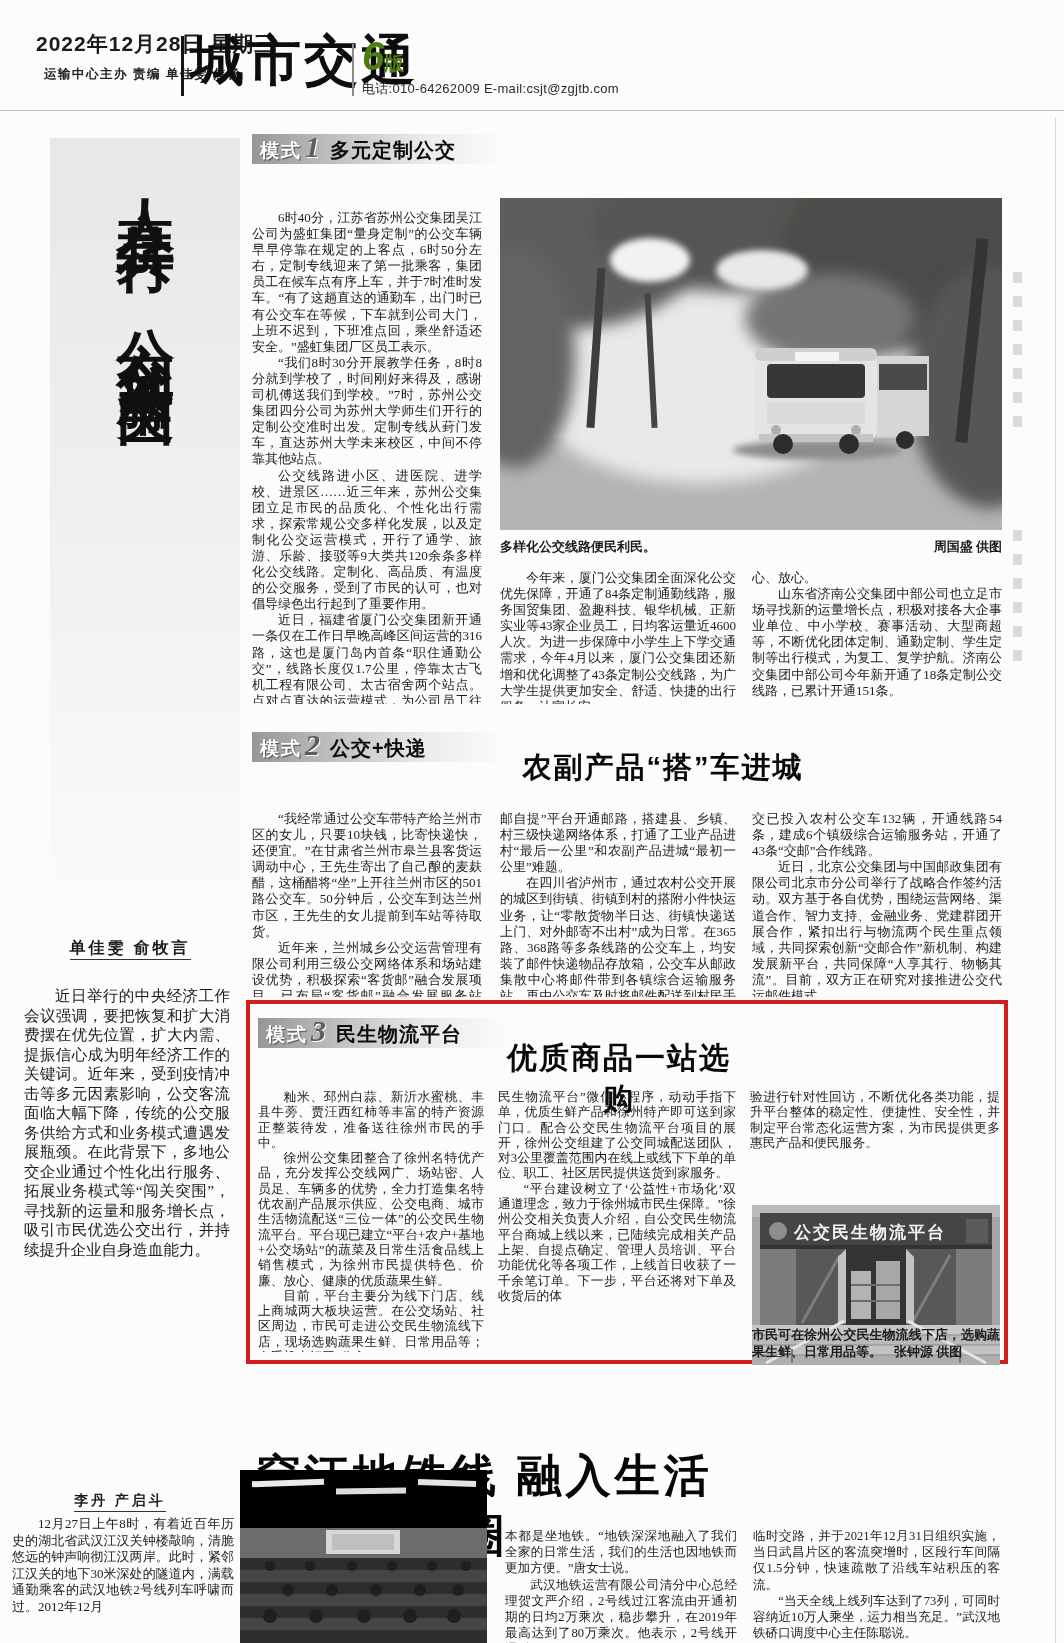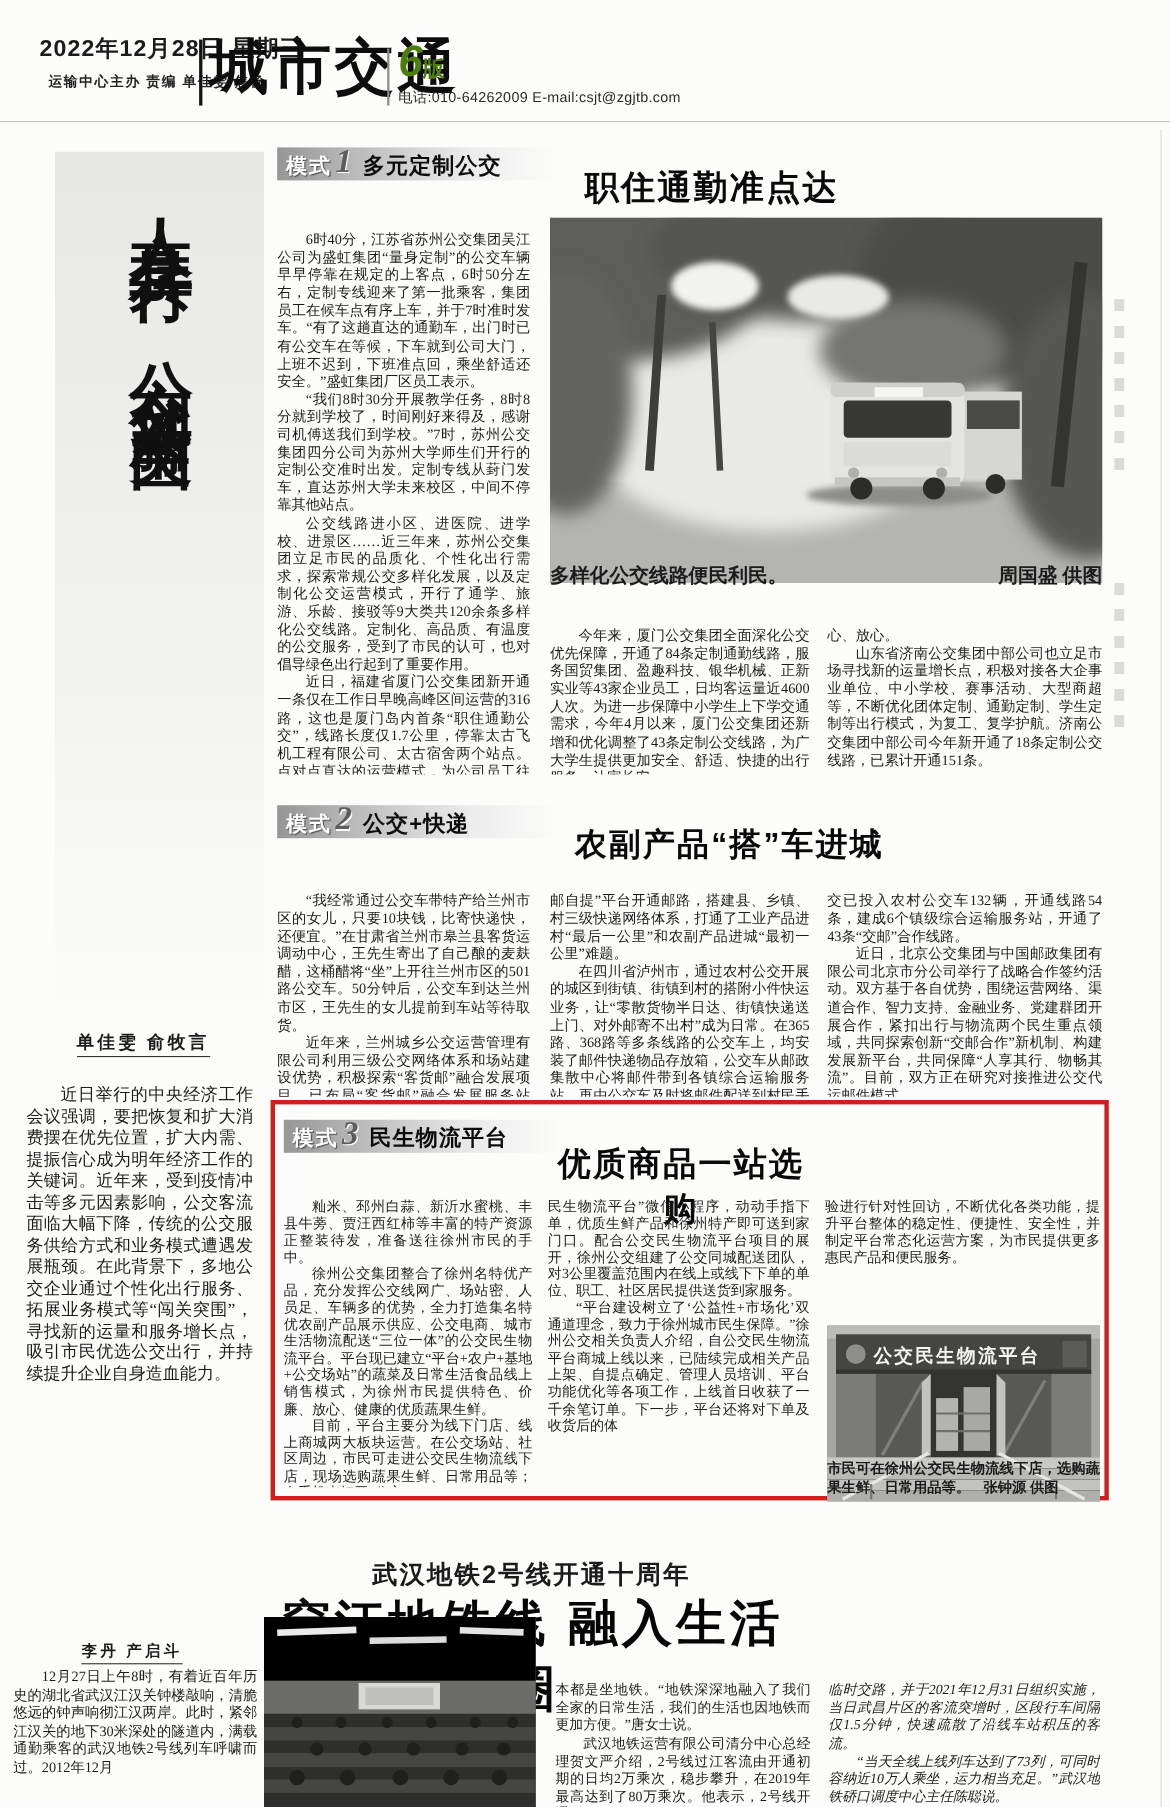--- a/index.html
+++ b/index.html
@@ -43,22 +43,22 @@
   
   .art-title{font-family:"Liberation Sans","DejaVu Sans",sans-serif;font-weight:900;color:#090909;text-align:center;letter-spacing:2px;}
 
   
   .col{font-size:13px;line-height:16.1px;text-align:justify;overflow:hidden;}
   .col p{margin:0;text-indent:2em;}
   .col p.cont{text-indent:0;}
 
   .s1col1{left:252px;top:210px;width:230px;height:494px;}
   .photo1{left:500px;top:198px;width:502px;height:332px;background:#c8c8c6;}
-  .caption1{left:500px;top:511px;width:502px;display:flex;justify-content:space-between;
-            font-size:18px;font-weight:bold;gap:46px;}
+  .caption1{left:500px;top:538px;width:502px;display:flex;justify-content:space-between;
+            font-size:13px;font-weight:bold;gap:46px;}
   .s1col2{left:500px;top:570px;width:236px;height:134px;}
   .s1col3{left:752px;top:570px;width:250px;height:134px;}
 
   .s2col1{left:252px;top:811px;width:230px;height:186px;}
   .s2col2{left:500px;top:811px;width:236px;height:186px;}
   .s2col3{left:752px;top:811px;width:250px;height:186px;}
 
   .redbox{left:246px;top:1000px;width:754px;height:356px;border:4px solid #ce1e1e;background:#fcfcfa;}
   .s3col1{left:258px;top:1090px;width:226px;height:262px;font-size:12.8px;line-height:15.3px;}
   .s3col2{left:498px;top:1090px;width:238px;height:262px;font-size:12.8px;line-height:15.3px;}
@@ -69,21 +69,21 @@
 
   
   .btm-kicker{left:240px;top:1416px;width:486px;text-align:center;font-size:23px;font-weight:bold;letter-spacing:2px;
               font-family:"Liberation Sans","DejaVu Sans",sans-serif;}
   .btm-title{left:238px;top:1446px;width:492px;text-align:center;font-size:45px;font-weight:900;letter-spacing:4px;
              font-family:"Liberation Sans","DejaVu Sans",sans-serif;color:#060606;}
   .btm-byline{left:40px;top:1492px;width:160px;text-align:center;font-size:14px;font-weight:bold;}
   .btm-col1{left:12px;top:1516px;width:222px;height:127px;font-size:13px;line-height:16.5px;}
   .btm-photo{left:240px;top:1470px;width:247px;height:173px;background:#4c4c4a;}
   .btm-col2{left:505px;top:1528px;width:232px;height:115px;font-size:12.6px;line-height:16.2px;}
-  .btm-col3{left:753px;top:1528px;width:247px;height:115px;font-size:12.6px;line-height:16.2px;font-style:italic;}
+  .btm-col3{left:753px;top:1528px;width:247px;height:115px;font-size:12.6px;line-height:16.2px;}
 
   
   .edge-marks{width:9px;opacity:0.55;
       background:repeating-linear-gradient(180deg,#bfbfbd 0 11px,transparent 11px 24px);}
   .edge-line{left:1055px;top:118px;width:1px;height:1525px;background:#dadad8;}
 
   svg{display:block;}
 </style>
 </head>
 <body>
@@ -104,21 +104,20 @@
   <div class="abs lead-byline"><span class="u">单佳雯 俞牧言</span></div>
   <div class="abs lead-intro">
       <p>近日举行的中央经济工作会议强调，要把恢复和扩大消费摆在优先位置，扩大内需、提振信心成为明年经济工作的关键词。近年来，受到疫情冲击等多元因素影响，公交客流面临大幅下降，传统的公交服务供给方式和业务模式遭遇发展瓶颈。在此背景下，多地公交企业通过个性化出行服务、拓展业务模式等“闯关突围”，寻找新的运量和服务增长点，吸引市民优选公交出行，并持续提升企业自身造血能力。</p>
     </div>
 
   <div class="badge" style="left:252px;top:134px;">
     <span class="badge-mode">模式</span>
     <span class="badge-num">1</span>
     <span class="badge-tag">多元定制公交</span>
   </div>
-  <div class="abs art-title" style="left:497px;top:150px;width:300px;font-size:31px;">职住通勤准点达</div>
 
   <div class="abs photo1">
     <svg width="502" height="332" viewBox="0 0 502 332" xmlns="http://www.w3.org/2000/svg">
       <defs>
         <filter id="bl1" x="-40%" y="-40%" width="180%" height="180%">
             <feGaussianBlur stdDeviation="8"></feGaussianBlur>
           </filter>
         <filter id="bl2" x="-40%" y="-40%" width="180%" height="180%">
             <feGaussianBlur stdDeviation="3"></feGaussianBlur>
           </filter>
@@ -249,21 +248,20 @@
       <path d="M14,158 L92,116" stroke="#e6e6e4" stroke-width="3" fill="none"></path>
       <path d="M234,158 L156,116" stroke="#e6e6e4" stroke-width="3" fill="none"></path>
       <line x1="40" y1="144" x2="40" y2="158" stroke="#777775" stroke-width="2"></line>
       <line x1="208" y1="144" x2="208" y2="158" stroke="#777775" stroke-width="2"></line>
     </svg>
   </div>
   <div class="abs caption3">
     <span>市民可在徐州公交民生物流线下店，选购蔬果生鲜、日常用品等。</span><span class="credit">张钟源 供图</span>
   </div>
 
-  <div class="abs btm-kicker">武汉地铁2号线开通十周年</div>
   <div class="abs btm-title">穿江地铁线 融入生活圈</div>
   <div class="abs btm-byline"><span class="u">李丹 产启斗</span></div>
 
   <div class="abs col btm-col1">
     <p>12月27日上午8时，有着近百年历史的湖北省武汉江汉关钟楼敲响，清脆悠远的钟声响彻江汉两岸。此时，紧邻江汉关的地下30米深处的隧道内，满载通勤乘客的武汉地铁2号线列车呼啸而过。2012年12月</p>
   </div>
 
   <div class="abs btm-photo">
     <svg width="247" height="173" viewBox="0 0 247 173" xmlns="http://www.w3.org/2000/svg">
       <rect width="247" height="173" fill="#515151"></rect>

